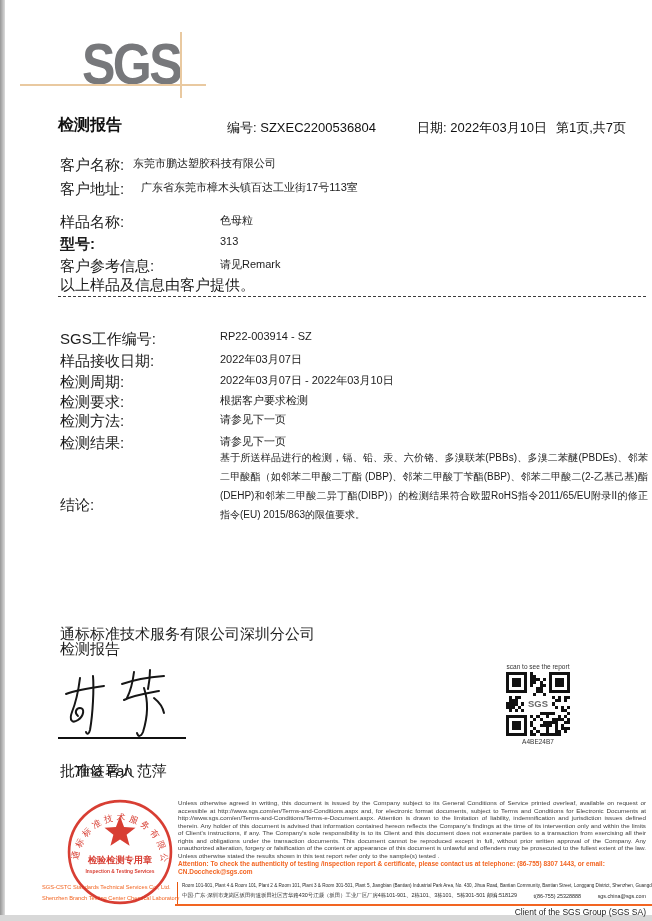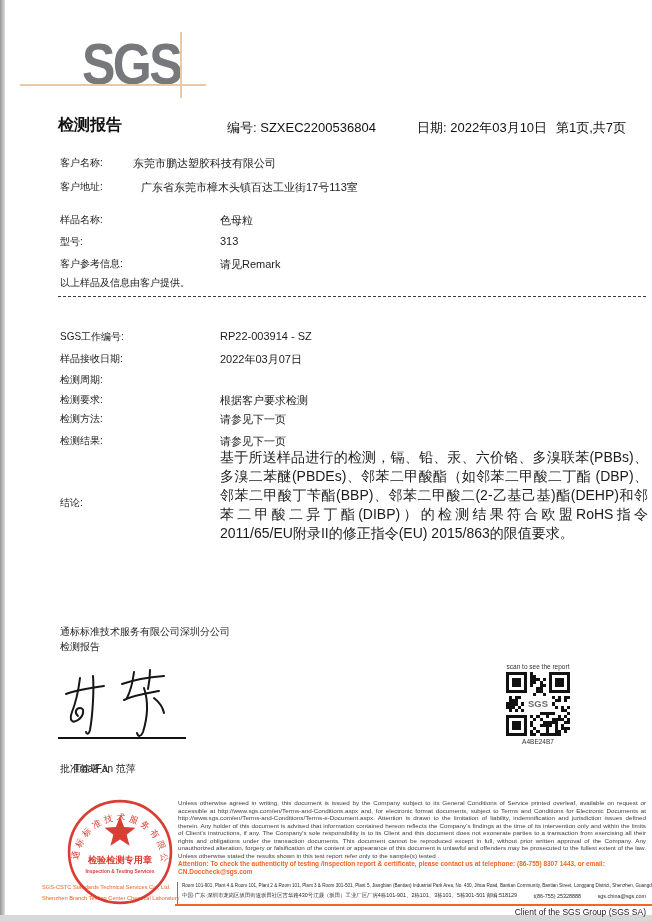--- a/index.html
+++ b/index.html
@@ -1,29 +1,29 @@
 <!DOCTYPE html>
 <html><head>
 <meta charset="utf-8">
 <style>
   html,body{margin:0;padding:0;background:#fff;}
   .page{position:relative;width:652px;height:921px;background:#ffffff;overflow:hidden;
         font-family:"Liberation Sans",sans-serif;color:#1c1c1c;}
   .abs{position:absolute;}
-  .lbl{font-size:10px;color:#1c1c1c;white-space:nowrap;}
+  .lbl{font-size:15px;color:#1c1c1c;white-space:nowrap;}
   .val{font-size:11px;color:#1c1c1c;white-space:nowrap;}
   .edge-left{left:0;top:0;width:5px;height:921px;background:linear-gradient(90deg,#969696,#dcdcdc);}
   .edge-bottom{left:0;top:915px;width:652px;height:6px;background:#d8d8d8;}
   .logo-text{font-size:57px;font-weight:bold;color:#77787b;letter-spacing:-3px;
              transform:scaleX(.88);transform-origin:left top;line-height:1;}
   .tanline{background:#e9c9a0;}
   .report-title{font-size:16px;font-weight:bold;color:#111;}
   .hdr{font-size:13px;color:#111;white-space:nowrap;}
   .dashed{border-top:1.4px dashed #3c3c3c;height:0;}
-  .conclusion{font-size:14px;line-height:19px;color:#1c1c1c;text-align:justify;}
+  .conclusion{font-size:10px;line-height:19px;color:#1c1c1c;text-align:justify;}
   .sigline{background:#111;}
   .tiny-cap{font-size:6.5px;color:#333;text-align:center;}
   .legal{font-size:6.25px;line-height:7.55px;color:#404040;text-align:justify;}
   .attention{font-size:6.5px;line-height:7.6px;color:#f26522;font-weight:bold;}
   .addr-row{display:flex;justify-content:space-between;align-items:flex-end;}
   .addr-en{font-size:4.6px;color:#2a2a2a;white-space:nowrap;}
   .addr-cn{font-size:5.4px;color:#2a2a2a;white-space:nowrap;}
   .orange-co{font-size:5.7px;color:#f26522;white-space:nowrap;}
   .member{font-size:8.5px;color:#1a1a1a;text-align:right;}
   svg text{font-family:"Liberation Sans",sans-serif;}
@@ -53,33 +53,34 @@
   </div>
   <div class="abs hdr" style="left:556px;top:119px;">第1页,共7页</div>
 
   <div class="abs lbl" style="left:60px;top:156px;">客户名称:</div>
   <div class="abs val" style="left:133px;top:156px;">东莞市鹏达塑胶科技有限公司</div>
   <div class="abs lbl" style="left:60px;top:180px;">客户地址:</div>
   <div class="abs val" style="left:141px;top:180px;">广东省东莞市樟木头镇百达工业街17号113室</div>
 
   <div class="abs lbl" style="left:60px;top:213px;">样品名称:</div>
   <div class="abs val" style="left:220px;top:213px;">色母粒</div>
-  <div class="abs lbl" style="left:60px;top:235px;">型号:</div>
+  <div class="abs lbl" style="left:60px;top:235px;font-weight:bold;">型号:</div>
   <div class="abs val" style="left:220px;top:235px;">313</div>
   <div class="abs lbl" style="left:60px;top:257px;">客户参考信息:</div>
   <div class="abs val" style="left:220px;top:257px;">请见Remark</div>
   <div class="abs lbl" style="left:60px;top:276px;">以上样品及信息由客户提供。</div>
 
   <div class="abs dashed" style="left:58px;top:296px;width:588px;"></div>
 
   <div class="abs lbl" style="left:60px;top:330px;">SGS工作编号:</div>
   <div class="abs val" style="left:220px;top:330px;">RP22-003914 - SZ</div>
   <div class="abs lbl" style="left:60px;top:352px;">样品接收日期:</div>
   <div class="abs val" style="left:220px;top:352px;">2022年03月07日</div>
   <div class="abs lbl" style="left:60px;top:373px;">检测周期:</div>
+  <div class="abs val" style="left:220px;top:373px;">2022年03月07日 - 2022年03月10日</div>
   <div class="abs lbl" style="left:60px;top:393px;">检测要求:</div>
   <div class="abs val" style="left:220px;top:393px;">根据客户要求检测</div>
   <div class="abs lbl" style="left:60px;top:412px;">检测方法:</div>
   <div class="abs val" style="left:220px;top:412px;">请参见下一页</div>
   <div class="abs lbl" style="left:60px;top:434px;">检测结果:</div>
   <div class="abs val" style="left:220px;top:434px;">请参见下一页</div>
 
   <div class="abs lbl" style="left:60px;top:464px;margin-top:32px;">结论:</div>
   <div class="abs conclusion" style="left:220px;top:448px;width:428px;">基于所送样品进行的检测，镉、铅、汞、六价铬、多溴联苯(PBBs)、多溴二苯醚(PBDEs)、邻苯二甲酸酯（如邻苯二甲酸二丁酯 (DBP)、邻苯二甲酸丁苄酯(BBP)、邻苯二甲酸二(2-乙基己基)酯(DEHP)和邻苯二甲酸二异丁酯(DIBP)）的检测结果符合欧盟RoHS指令2011/65/EU附录II的修正指令(EU) 2015/863的限值要求。</div>
 

